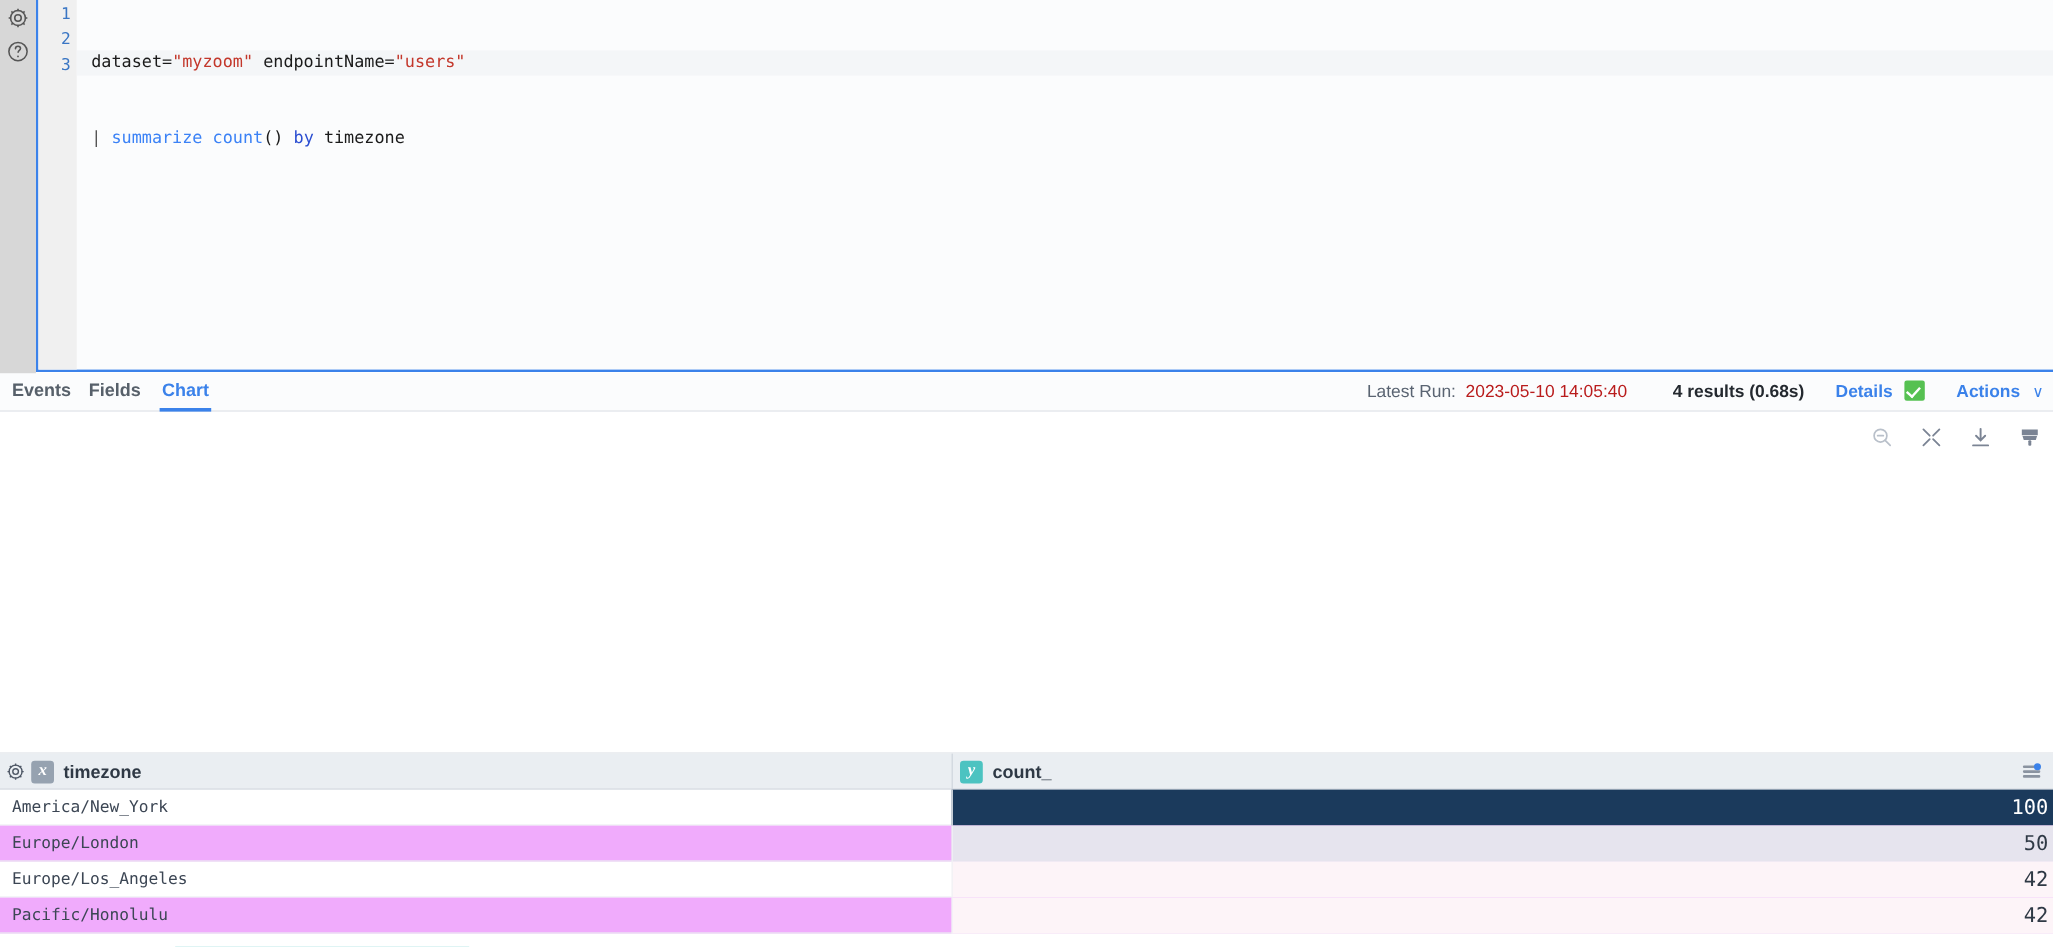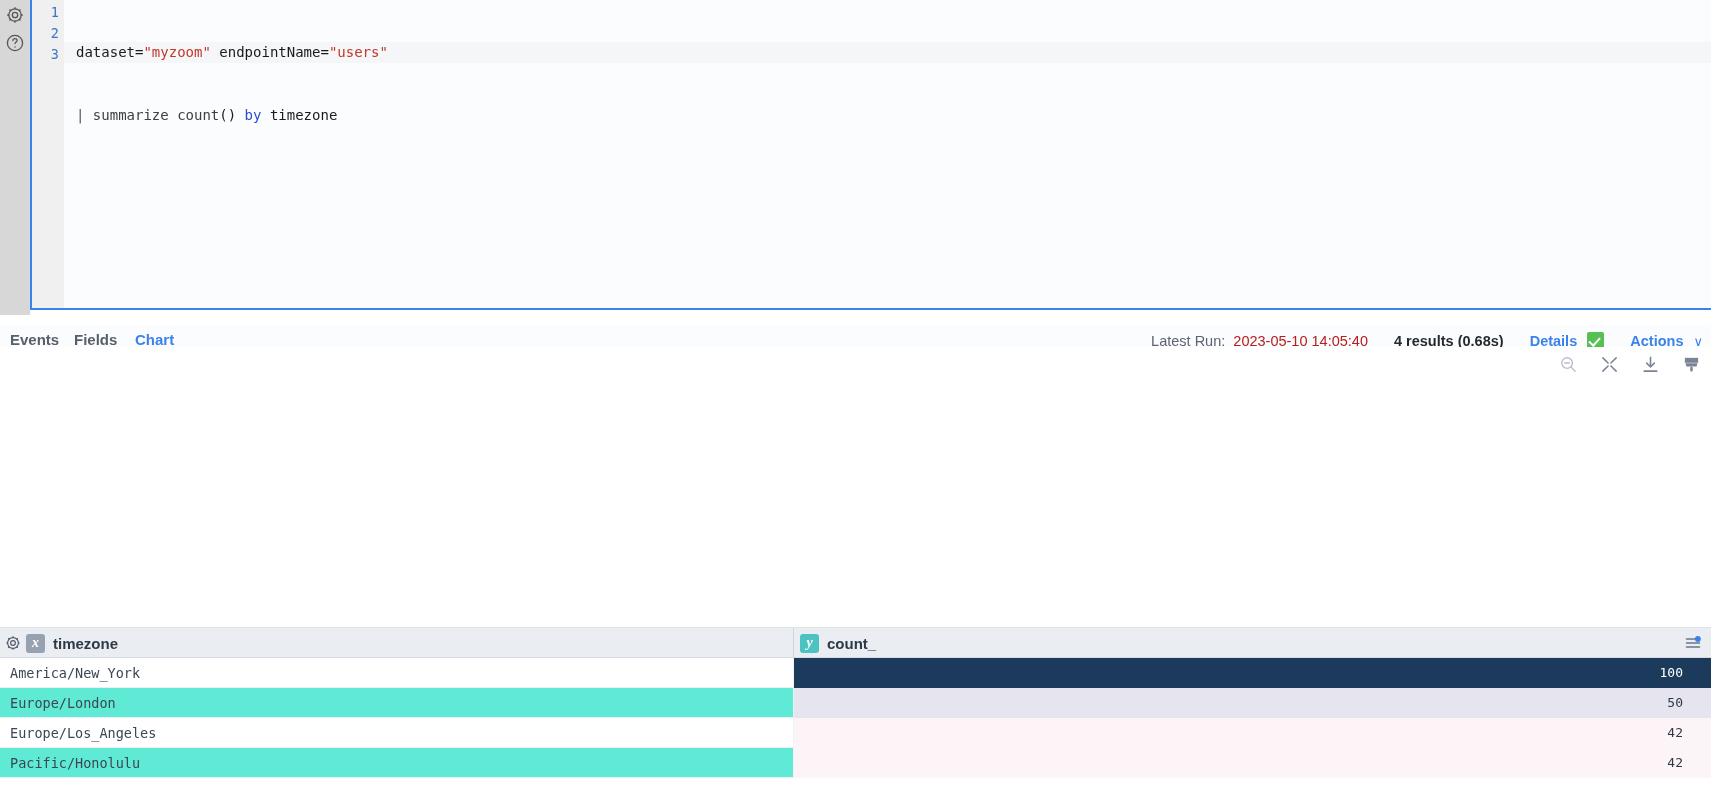--- a/index.html
+++ b/index.html
@@ -72,29 +72,29 @@
     padding: 0 0 0 12px;
     font-family: "DejaVu Sans Mono", monospace;
     font-size: 14px;
     line-height: 21px;
     color: #1a1a1a;
     white-space: pre;
   }
   .code-line { height: 21px; }
   #code-line-1 { background: #f4f6f8; margin-left: -12px; padding-left: 12px; }
   .tok-str   { color: #c3372b; }
-  .tok-fn    { color: #404040; }
+  .tok-fn    { color: #3b82f6; }
   .tok-kw    { color: #2b4ed1; }
   .tok-plain { color: #1a1a1a; }
   .caret-pipe { color: #555; }
 
   
   #tabbar {
     position: absolute;
-    left: 0; top: 325px;
+    left: 0; top: 311px;
     width: 1711px;
     height: 32px;
     background: #fbfcfd;
     border-bottom: 1px solid #dfe3e8;
   }
   .tab {
     position: absolute;
     top: 0;
     height: 32px;
     line-height: 30px;
@@ -115,21 +115,21 @@
   #run-meta {
     position: absolute;
     right: 8px; top: 0;
     height: 32px;
     line-height: 32px;
     font-size: 14.5px;
     white-space: nowrap;
   }
   #run-meta .lbl   { color: #5a6472; }
   #run-meta .val   { color: #b91c1c; font-weight: normal; margin-left: 4px; }
-  #run-meta .res   { color: #24292f; font-weight: bold; margin-left: 22px; }
+  #run-meta .res   { color: #24292f; font-weight: bold; margin-left: 34px; }
   #run-meta .link  { color: #3b82ea; font-weight: bold; margin-left: 22px; cursor: pointer; }
   #run-meta .chk {
     display: inline-block;
     width: 17px; height: 17px;
     background: #56c152;
     border-radius: 2px;
     vertical-align: -3px;
     margin-left: 6px;
     position: relative;
     cursor: pointer;
@@ -270,44 +270,44 @@
   #rows {
     position: absolute;
     left: 0; top: 30px;
     width: 1711px;
   }
   .row {
     position: relative;
     height: 30px;
     border-bottom: 1px solid #eceff2;
   }
-  .row.alt { background: #5eead4; }
+  .row.alt { background: #f0abfc; }
   .row-label {
     position: absolute;
     left: 10px; top: 0;
     height: 14px;
     line-height: 30px;
     font-family: "DejaVu Sans Mono", monospace;
     font-size: 13.5px;
     color: #3c4654;
     white-space: nowrap;
   }
   .row-value-cell {
     position: absolute;
     left: 793px; top: 0;
     right: 0; height: 30px;
     border-left: 1px solid #f0f2f4;
   }
   .row-value {
     position: absolute;
-    right: 28px; top: 0;
+    right: 4px; top: 0;
     height: 30px;
     line-height: 30px;
     font-family: "DejaVu Sans Mono", monospace;
-    font-size: 13px;
+    font-size: 17px;
   }
 </style>
 </head>
 <body>
 
 <div id="editor-region">
 
   <div id="left-rail">
     <div class="rail-icon" id="rail-gear">
       <svg viewBox="0 0 20 20" width="20" height="20" fill="none" stroke="currentColor" stroke-width="1.3">

